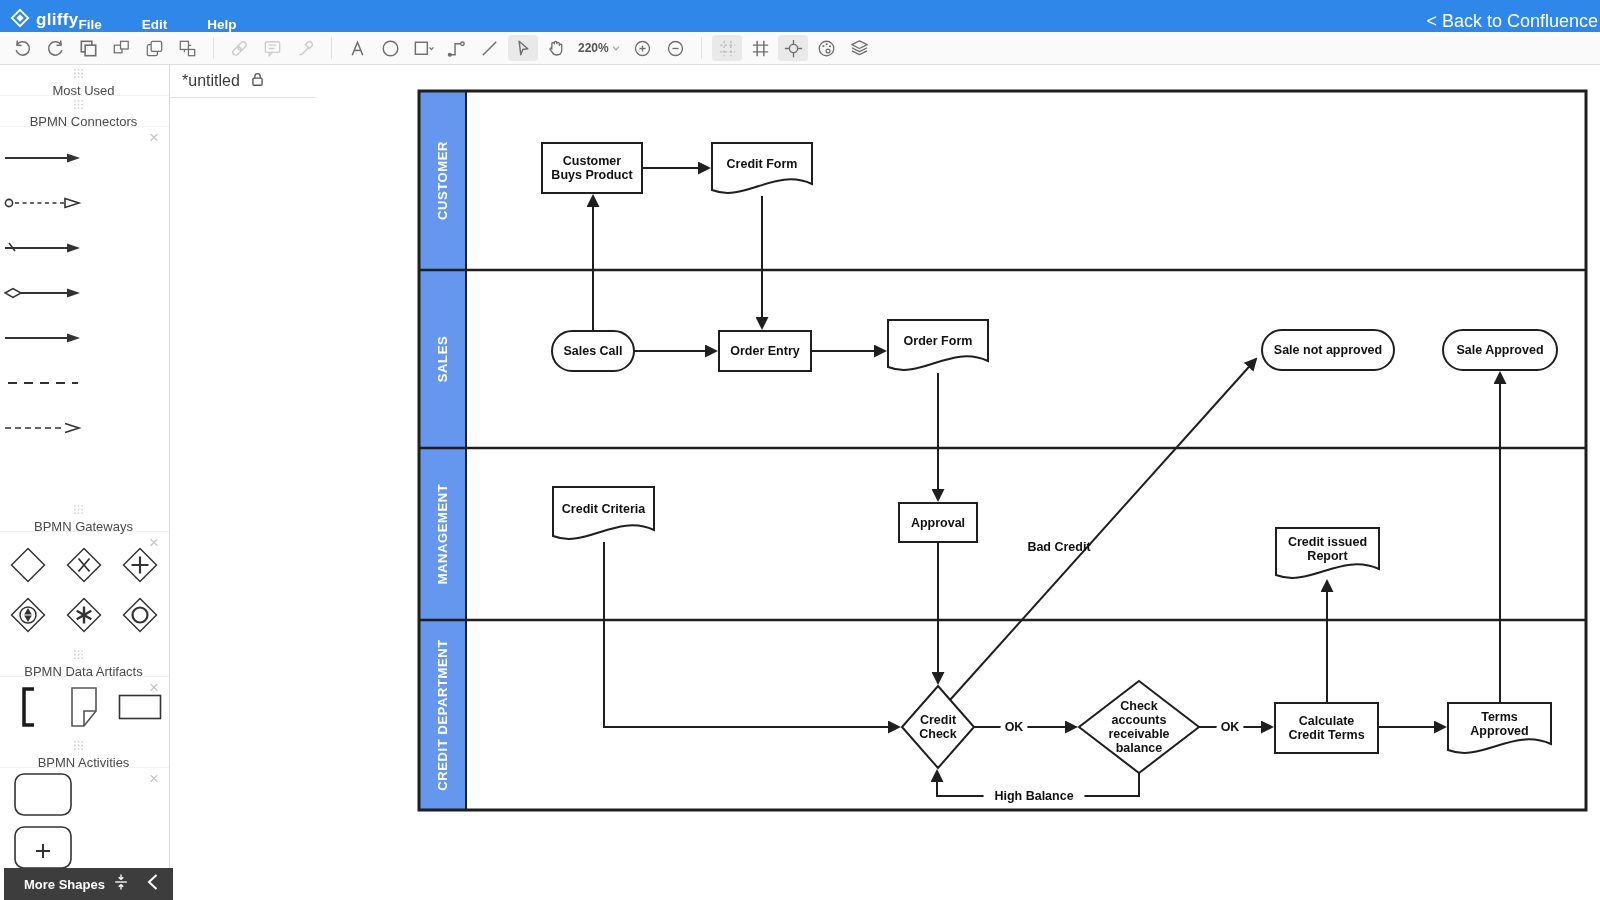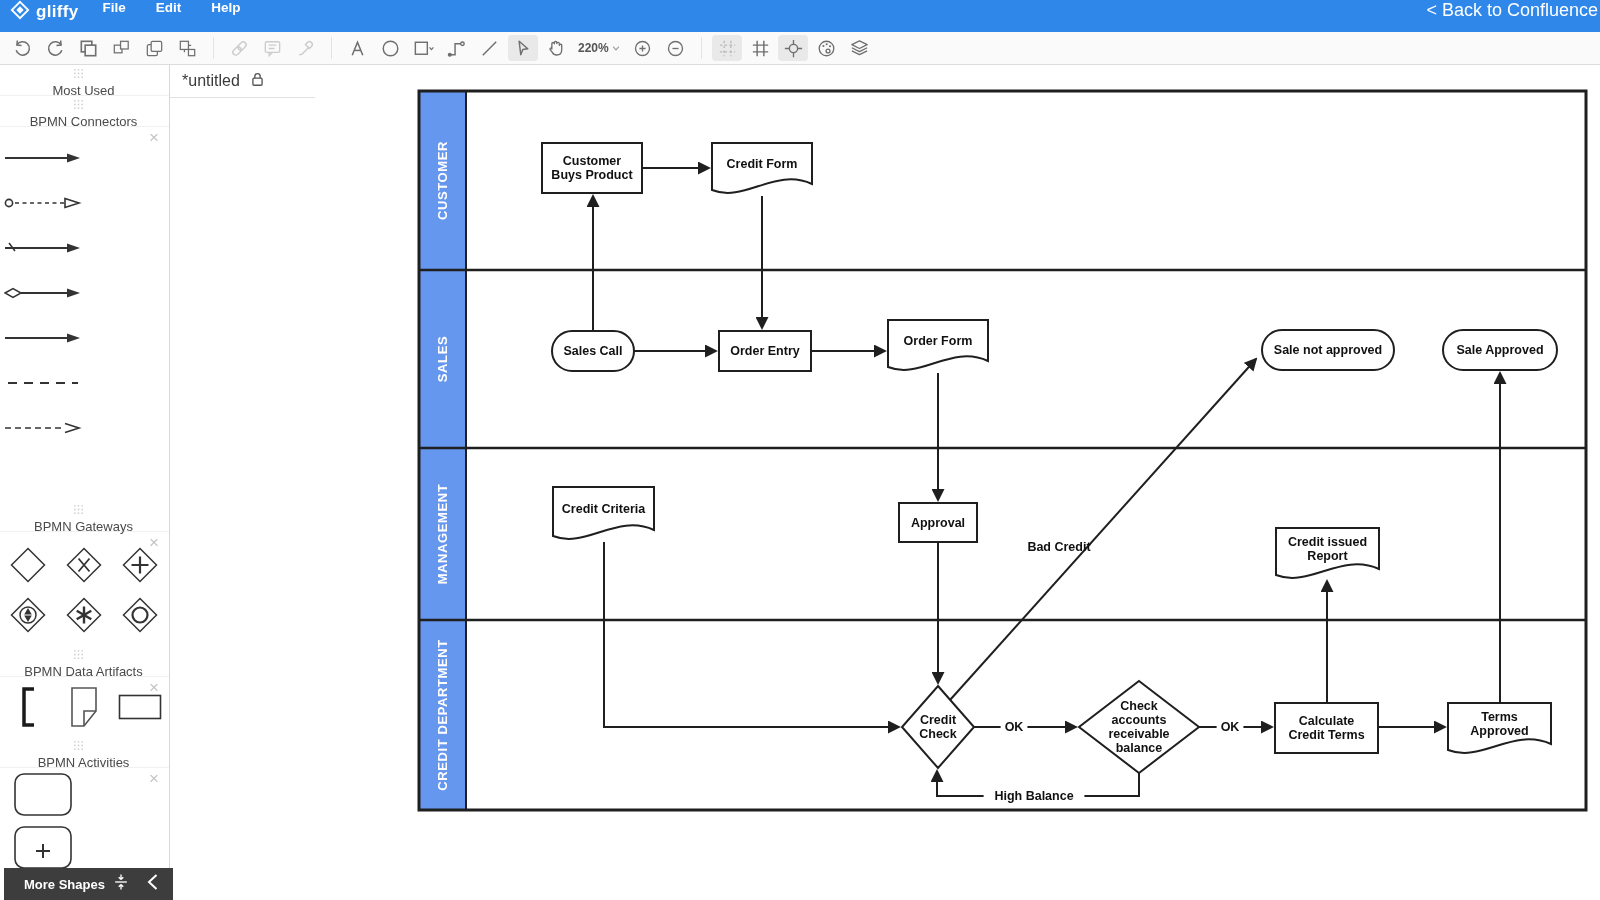--- a/index.html
+++ b/index.html
@@ -1,22 +1,22 @@
 <!DOCTYPE html>
 <html><head>
 <meta charset="utf-8">
 <style>
   * { box-sizing: border-box; margin: 0; padding: 0; }
   html,body { width:1600px; height:900px; overflow:hidden; font-family:"Liberation Sans",sans-serif; background:#fff; }
 
   
-  .topbar { height:32px; background:#2f87ea; display:flex; align-items:flex-start; color:#fff; }
+  .topbar { height:32px; background:#2f87ea; display:flex; align-items:flex-end; color:#fff; }
   .logo { display:flex; align-items:center; gap:6px; padding-left:10px; }
   .logo-text { font-size:17px; font-weight:bold; letter-spacing:.3px; }
-  .menus { display:flex; gap:30px; margin-left:24px; }
+  .menus { display:flex; gap:40px; }
   .menu-item { font-size:13.5px; font-weight:bold; cursor:pointer; }
   .back-link { margin-left:auto; padding-right:2px; font-size:18px; font-weight:normal; cursor:pointer; }
 
   
   .toolbar { height:33px; background:#fafafa; border-bottom:1px solid #dcdcdc; display:flex; align-items:center; padding-left:6px; }
   .tb-btn { width:30px; height:26px; margin:0 1.5px; display:flex; align-items:center; justify-content:center; color:#6f6f6f; cursor:pointer; border-radius:4px; flex:none; }
   .tb-btn svg { display:block; }
   .tb-btn.active { background:#e9e9e9; }
   .tb-btn.disabled { color:#ccc; cursor:default; }
   .tb-btn.light { color:#b9b9b9; }

